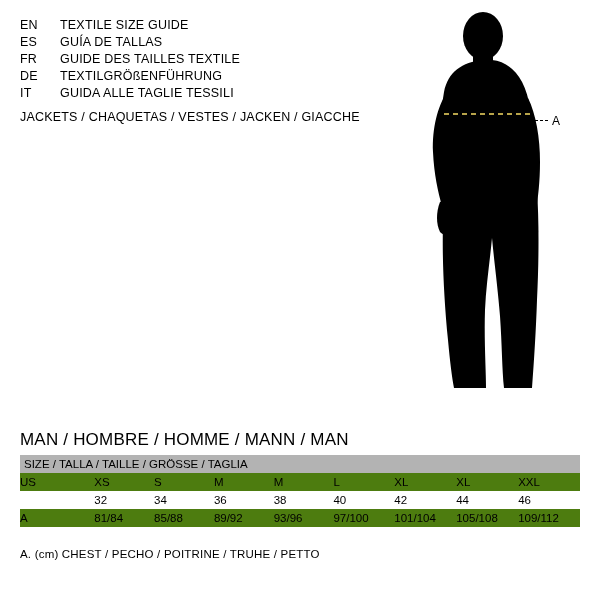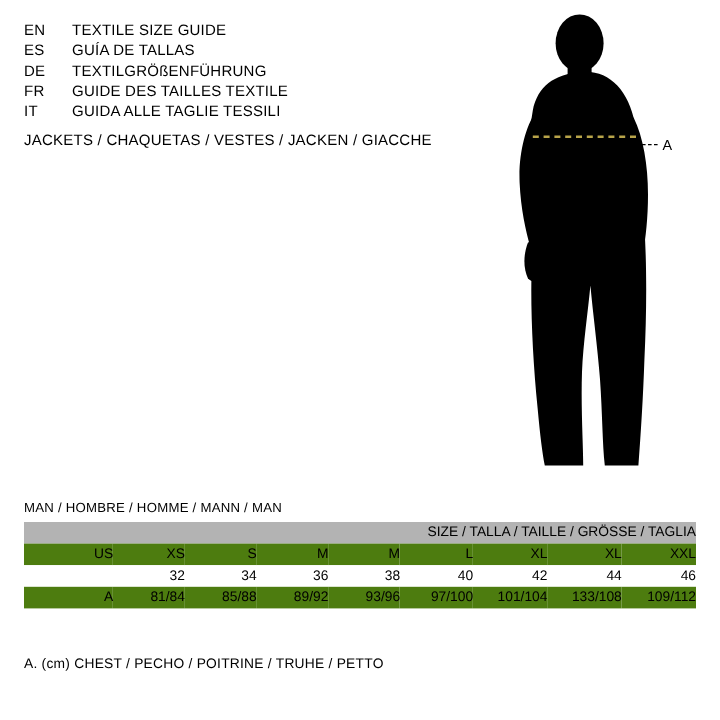--- a/index.html
+++ b/index.html
@@ -82,33 +82,34 @@
   }
 
   
   .table-section {
     position: absolute;
     left: 20px;
     top: 418px;
     width: 560px;
   }
   .man-title {
-    font-size: 11px;
+    font-size: 17px;
     margin-bottom: 5px;
     letter-spacing: 0.2px;
+    margin-top: 12px;
   }
   table.size-table {
     border-collapse: collapse;
     width: 560px;
     font-size: 11.5px;
   }
   table.size-table td, table.size-table th {
     padding: 0;
     height: 18px;
-    text-align: right;
+    text-align: left;
     font-weight: normal;
     vertical-align: middle;
   }
   tr.header-row {
     background: #b3b3b3;
   }
   tr.header-row td {
     padding-left: 4px;
     font-size: 11.5px;
   }
@@ -141,26 +142,26 @@
   <div class="lang-block">
     <div class="lang-row">
       <span class="lang-code">EN</span>
       <span class="lang-text">TEXTILE SIZE GUIDE</span>
     </div>
     <div class="lang-row">
       <span class="lang-code">ES</span>
       <span class="lang-text">GUÍA DE TALLAS</span>
     </div>
     <div class="lang-row">
+      <span class="lang-code">FR</span>
+      <span class="lang-text">GUIDE DES TAILLES TEXTILE</span>
+    </div>
+    <div class="lang-row">
       <span class="lang-code">DE</span>
       <span class="lang-text">TEXTILGRÖßENFÜHRUNG</span>
-    </div>
-    <div class="lang-row">
-      <span class="lang-code">FR</span>
-      <span class="lang-text">GUIDE DES TAILLES TEXTILE</span>
     </div>
     <div class="lang-row">
       <span class="lang-code">IT</span>
       <span class="lang-text">GUIDA ALLE TAGLIE TESSILI</span>
     </div>
   </div>
 
   <div class="cats">
     <div class="cat-line">JACKETS / CHAQUETAS / VESTES / JACKEN / GIACCHE</div>
   </div>
@@ -244,21 +245,21 @@
           <td class="val">46</td>
         </tr>
         <tr class="shade">
           <td class="label-col">A</td>
           <td class="val">81/84</td>
           <td class="val">85/88</td>
           <td class="val">89/92</td>
           <td class="val">93/96</td>
           <td class="val">97/100</td>
           <td class="val">101/104</td>
-          <td class="val">133/108</td>
+          <td class="val">105/108</td>
           <td class="val">109/112</td>
         </tr>
       </tbody>
     </table>
   </div>
 
   <div class="footnote">A. (cm) CHEST / PECHO / POITRINE / TRUHE / PETTO</div>
 
 </div>
 

